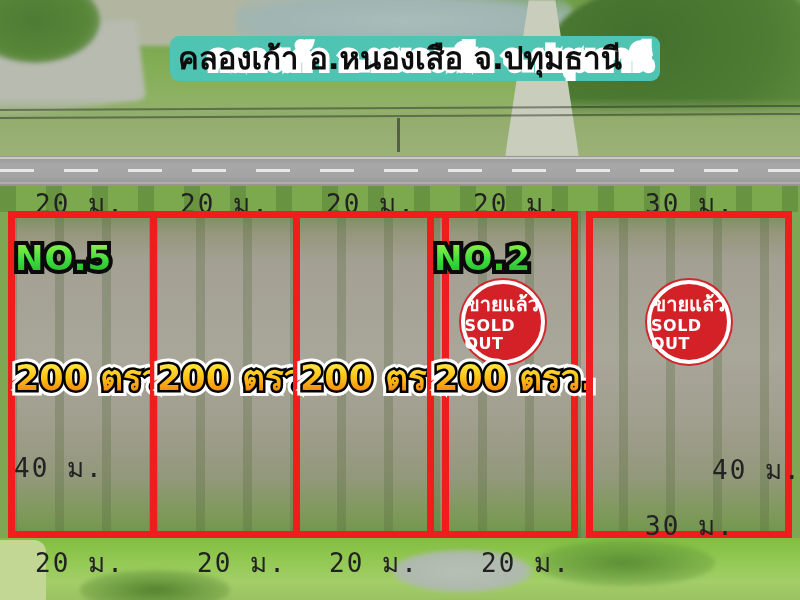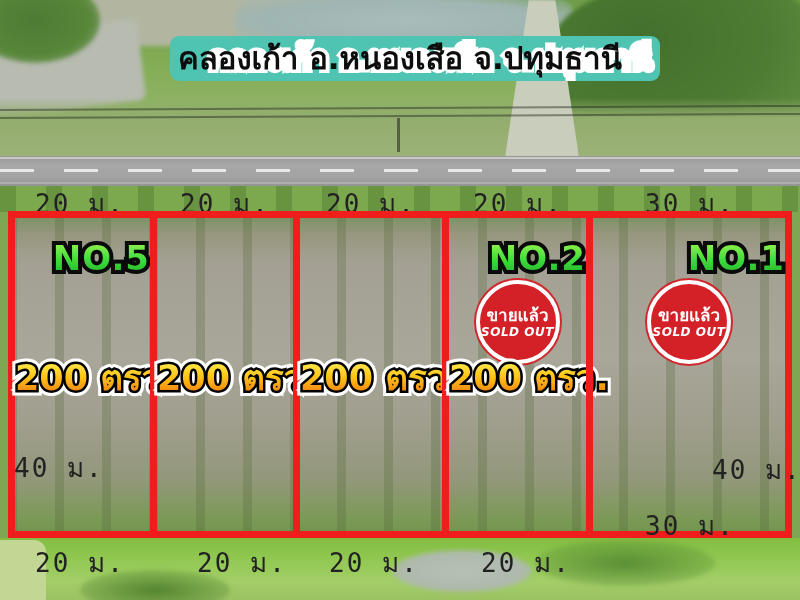--- a/index.html
+++ b/index.html
@@ -50,41 +50,41 @@
   
   .banner{left:170px;top:36px;width:490px;height:45px;border-radius:9px;
     background:var(--banner-bg,#4fc4b2);display:flex;align-items:center;justify-content:center;}
   .title-txt{position:relative;display:inline-block;white-space:nowrap;
     font-size:31px;font-weight:bold;line-height:1;padding-left:30px;}
   .title-txt .u{-webkit-text-stroke:7px #fff;color:#fff;}
   .title-txt .o{position:absolute;left:0;top:0;color:#0d0d0d;}
   
   .plot{position:absolute;top:211px;height:327px;border:7px solid var(--plot-border-red,#f01d1d);
     box-sizing:border-box;}
-  .plot-name{position:absolute;left:0;top:22px;width:100%;text-align:right;}
+  .plot-name{position:absolute;left:0;top:22px;width:100%;text-align:left;}
   .txt2{position:relative;display:inline-block;white-space:nowrap;line-height:1.1;}
   .name-t{font-size:34px;font-weight:bold;letter-spacing:1px;}
   .name-t .u{-webkit-text-stroke:8px #0a0a0a;color:#0a0a0a;}
   .name-t .o{position:absolute;left:0;top:0;
     background:linear-gradient(180deg,#8df04c 10%,#3bdc3b 55%,#27b32c 95%);
     -webkit-background-clip:text;background-clip:text;color:transparent;}
   .plot-area{position:absolute;left:0;top:141px;width:100%;text-align:center;}
   .area-t{font-size:35px;font-weight:bold;letter-spacing:0px;}
   .area-t .u{-webkit-text-stroke:11px #fff;color:#fff;}
   .area-t .m{position:absolute;left:0;top:0;-webkit-text-stroke:5px #000;color:#000;}
   .area-t .o{position:absolute;left:0;top:0;
     background:linear-gradient(180deg,#ffe747 12%,#ffc116 48%,#ef7b12 92%);
     -webkit-background-clip:text;background-clip:text;color:transparent;}
   
   .badge{position:absolute;left:50%;top:62px;transform:translateX(-50%);
     width:76px;height:76px;border-radius:50%;background:var(--sold-badge-red,#d32127);
     border:4px solid #fff;box-shadow:0 0 0 2px rgba(211,33,39,.95);
     display:flex;flex-direction:column;align-items:center;justify-content:center;color:#fff;}
-  .badge .thai{font-size:17px;font-weight:bold;line-height:1.25;}
-  .badge .eng{font-size:12px;font-weight:bold;letter-spacing:.5px;line-height:1.1;font-style:italic;}
+  .badge .thai{font-size:20px;font-weight:bold;line-height:1.25;}
+  .badge .eng{font-size:16px;font-weight:bold;letter-spacing:.5px;line-height:1.1;}
   
   .dim{position:absolute;color:var(--dimension-text,#222);
     font-family:"DejaVu Sans Mono","DejaVu Sans",monospace;
     font-size:26px;font-weight:400;letter-spacing:2px;white-space:nowrap;transform:translateX(-50%) scaleY(1.04);}
   .dim.nox{transform:scaleY(1.04);}
 </style>
 </head>
 <body>
 
 <div class="stage">
@@ -140,37 +140,34 @@
       <span class="txt2 area-t"><span class="u">200 ตรว.</span><span class="m">200 ตรว.</span><span class="o">200 ตรว.</span></span>
     </div>
   </div>
 
   <div class="plot" style="left:293px;width:156px">
     <div class="plot-area">
       <span class="txt2 area-t"><span class="u">200 ตรว.</span><span class="m">200 ตรว.</span><span class="o">200 ตรว.</span></span>
     </div>
   </div>
 
-  <div class="plot" style="left:442px;width:151px">
+  <div class="plot" style="left:427px;width:151px">
     <div class="plot-name">
       <span class="txt2 name-t"><span class="u">NO.2</span><span class="o">NO.2</span></span>
     </div>
     <div class="badge">
       <span class="thai">ขายแล้ว</span>
       <span class="eng">SOLD OUT</span>
     </div>
     <div class="plot-area">
       <span class="txt2 area-t"><span class="u">200 ตรว.</span><span class="m">200 ตรว.</span><span class="o">200 ตรว.</span></span>
     </div>
   </div>
 
   <div class="plot" style="left:586px;width:206px">
-    <div class="plot-name">
-      <span class="txt2 name-t"><span class="u">NO.1</span><span class="o">NO.1</span></span>
-    </div>
     <div class="badge">
       <span class="thai">ขายแล้ว</span>
       <span class="eng">SOLD OUT</span>
     </div>
   </div>
 
   <div class="dim nox" style="left:14px;top:447px">40 ม.</div>
   <div class="dim nox" style="left:712px;top:449px">40 ม.</div>
 
   <div class="dim" style="left:690px;top:505px">30 ม.</div>

